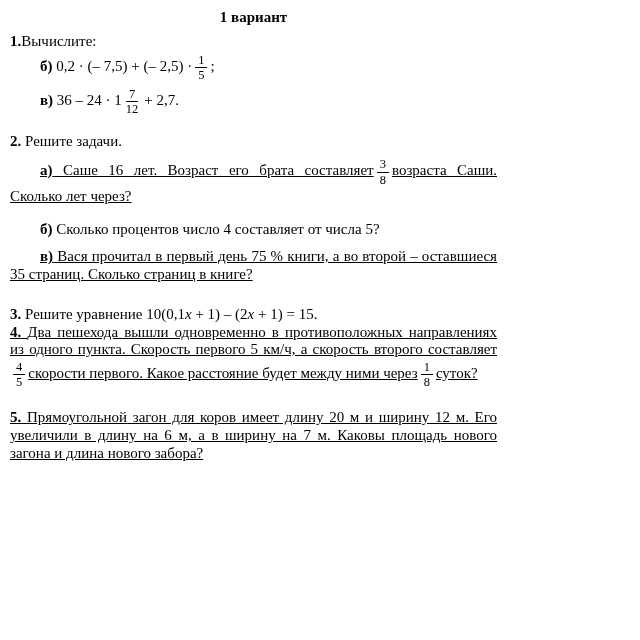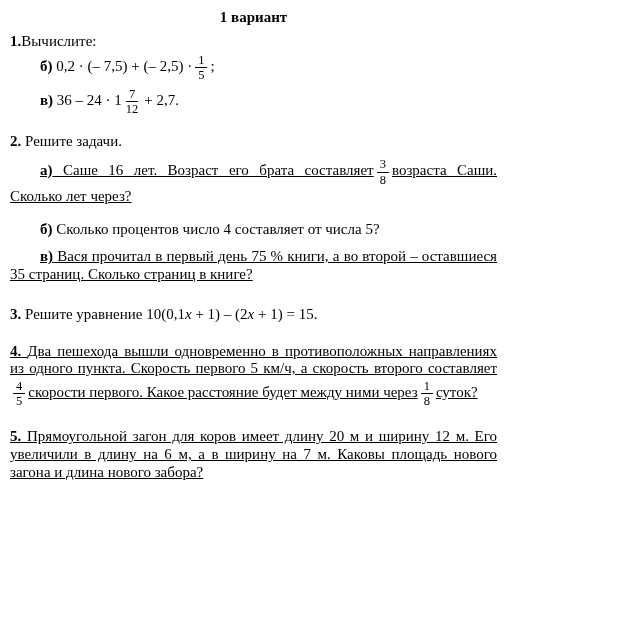--- a/index.html
+++ b/index.html
@@ -40,21 +40,21 @@
   .frac .fden { padding: 0 3px; }
   .mixed { margin-left: 1px; }
   
   .prob-1 { margin-top: 4px; }
   .prob-1 .sub { margin-top: 2px; }
   .prob-2 { margin-top: 15px; }
   .prob-2 .sub-a { margin-top: 6px; }
   .prob-2 .sub-b { margin-top: 16px; }
   .prob-2 .sub-v { margin-top: 9px; }
   .prob-3 { margin-top: 23px; }
-  .prob-4 { margin-top: 19px; }
+  .prob-4 { }
   .prob-5 { margin-top: 19px; }
 </style>
 </head>
 <body>
 
 <div class="page">
 
   <p class="doc-title">1 вариант</p>
 
   <div class="prob-1">

